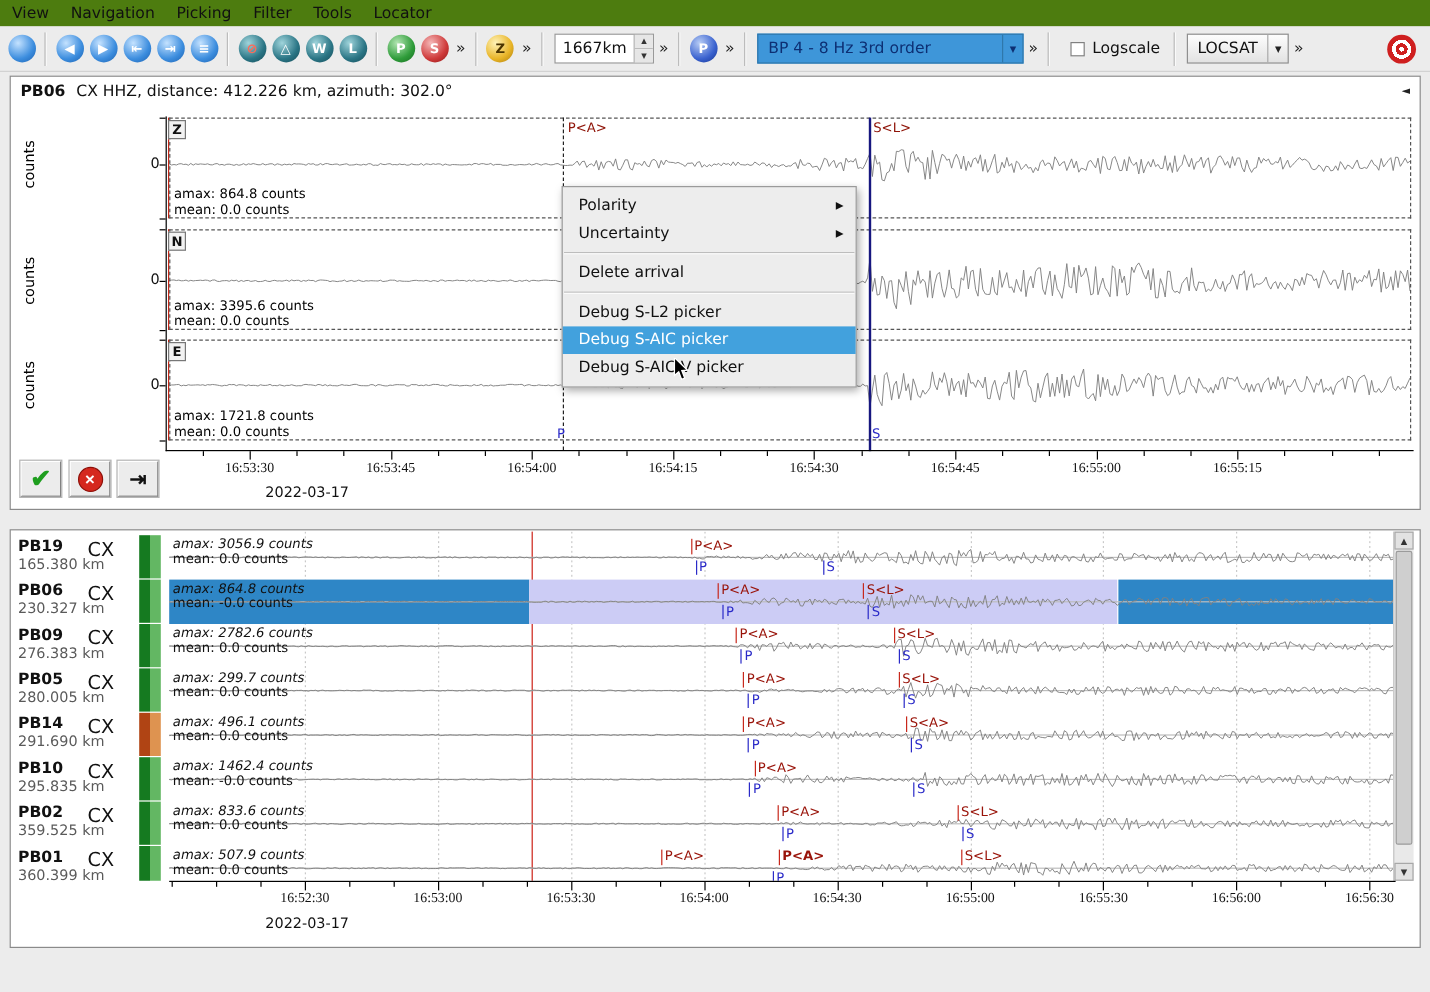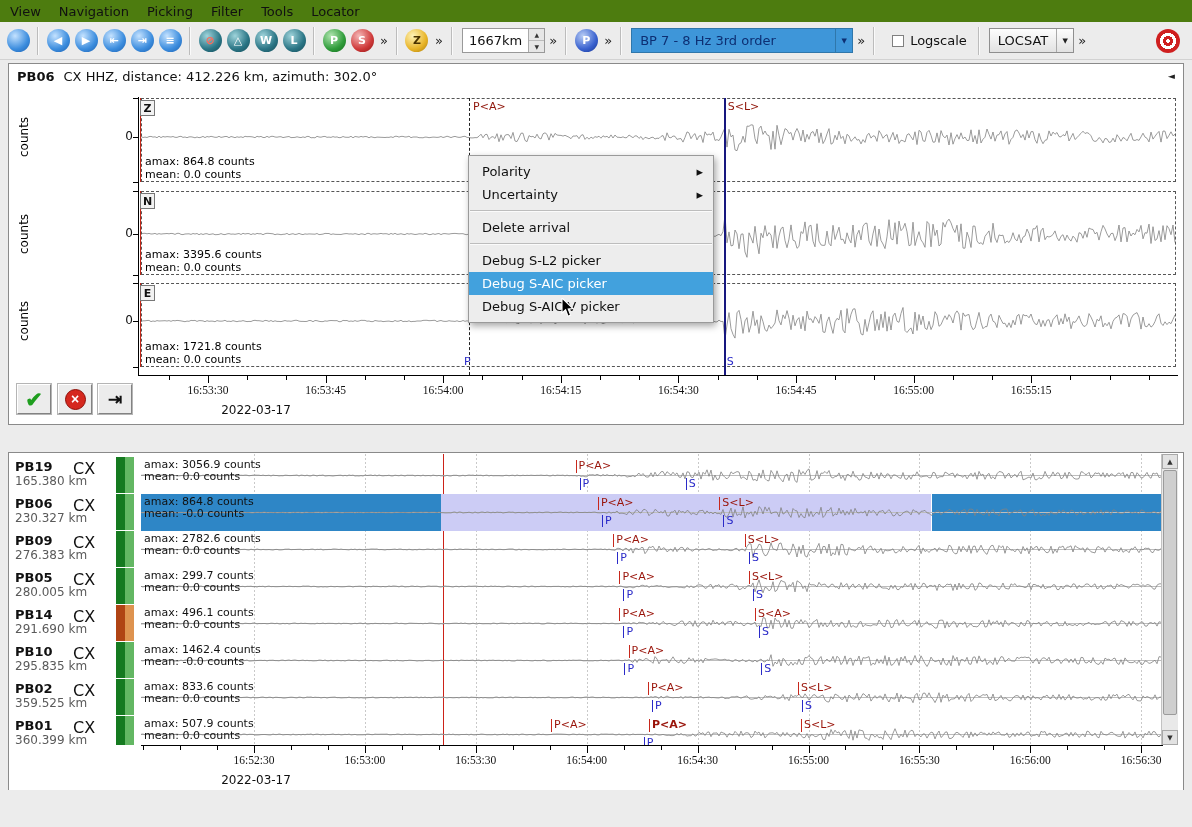--- a/index.html
+++ b/index.html
@@ -67,36 +67,36 @@
 .fwd{font-size:17px;color:#111;font-weight:bold;line-height:1;}
 
 
 .ctx{position:absolute;left:468px;top:155px;width:246px;background:#ededed;border:1px solid #9a9a9a;box-shadow:2px 3px 7px rgba(0,0,0,.35);padding:4px 0;z-index:50;}
 .ctx-item{height:23px;display:flex;align-items:center;justify-content:space-between;padding:0 10px 0 13px;font-size:13px;cursor:default;}
 .ctx-item.hl{background:#42a1dd;color:#fff;}
 .ctx-sep{height:0;border-top:1px solid #bdbdbd;border-bottom:1px solid #fbfbfb;margin:4px 1px;}
 .cursor{position:absolute;left:561px;top:298px;z-index:99;}
 
 
-.lower-panel{position:absolute;left:8px;top:452px;width:1176px;height:349px;background:#fff;border:1px solid #8a8a8a;}
+.lower-panel{position:absolute;left:8px;top:441px;width:1176px;height:349px;background:#fff;border:1px solid #8a8a8a;}
 #grid{position:absolute;left:0;top:1px;width:1152px;height:291px;}
 .gline{position:absolute;top:0;height:100%;width:1px;background-image:linear-gradient(#c9c9c9 50%,transparent 50%);background-size:1px 4px;}
 .oline{position:absolute;top:0;height:100%;width:1px;background:#cc2218;}
 #rows{position:absolute;left:0;top:1px;width:1152px;height:291px;overflow:hidden;}
 .trow{position:absolute;left:0;width:1152px;height:37px;}
 .st{position:absolute;left:6px;top:2px;font-weight:bold;font-size:13px;}
 .nw{position:absolute;left:64px;top:2px;font-size:16px;}
 .dist{position:absolute;left:6px;top:17px;font-size:12px;color:#5a5a5a;white-space:nowrap;}
 .qbar{position:absolute;left:107px;top:0;width:18px;height:36px;}
 .qbar.green{background:linear-gradient(to right,#157a20 50%,#63b763 50%);}
 .qbar.orange{background:linear-gradient(to right,#b04414 50%,#de9350 50%);}
 .tracebox{position:absolute;left:132px;top:0;width:1020px;height:37px;}
 .band{position:absolute;top:0;height:100%;}
 .zline{position:absolute;left:0;top:18px;width:100%;height:1px;background:#bdbdbd;}
-.tamax{position:absolute;left:3px;top:1px;font-size:11px;white-space:nowrap;}
+.tamax{position:absolute;left:3px;top:1px;font-size:11px;white-space:nowrap;font-style:italic;}
 .tmean{position:absolute;left:3px;top:13px;font-size:11px;white-space:nowrap;}
 .rpick{position:absolute;top:3px;height:13px;width:1px;background:#c8281c;}
 .rplab{position:absolute;top:2px;font-size:11px;color:#991309;white-space:nowrap;}
 .rplab.bold{font-weight:bold;}
 .bpick{position:absolute;top:21px;height:12px;width:1px;background:#2a2ac8;}
 .bplab{position:absolute;top:20px;font-size:11px;color:#2a2ac8;}
 .laxis{position:absolute;left:132px;top:292px;width:1022px;height:56px;border-top:1px solid #000;}
 .sbar{position:absolute;left:1152px;top:1px;width:17px;height:291px;background:#e9e9e9;border-left:1px solid #c2c2c2;}
 .sbtn{position:absolute;left:0;width:16px;height:15px;background:#e2e2e2;border:1px solid #a8a8a8;display:flex;align-items:center;justify-content:center;font-size:7px;color:#333;}
 .sthumb{position:absolute;left:1px;top:16px;width:14px;height:245px;background:#cfcfcf;border:1px solid #9b9b9b;border-radius:2px;}
@@ -173,21 +173,21 @@
     </span>
   </span>
   <span class="ovf">»</span>
   <span class="tb-sep"></span>
   <span class="tbtn">
       <span class="ci navy">P</span>
     </span>
   <span class="ovf">»</span>
   <span class="tb-sep"></span>
   <span class="combo filter">
-    <span class="combo-text">BP 7 - 8 Hz  3rd order</span>
+    <span class="combo-text">BP 4 - 8 Hz  3rd order</span>
     <span class="combo-arrow">▼</span>
   </span>
   <span class="ovf">»</span>
   <span class="tb-sep"></span>
   <span class="chk">
     <span class="box"></span>
     <span>Logscale</span>
   </span>
   <span class="tb-sep"></span>
   <span class="combo">

